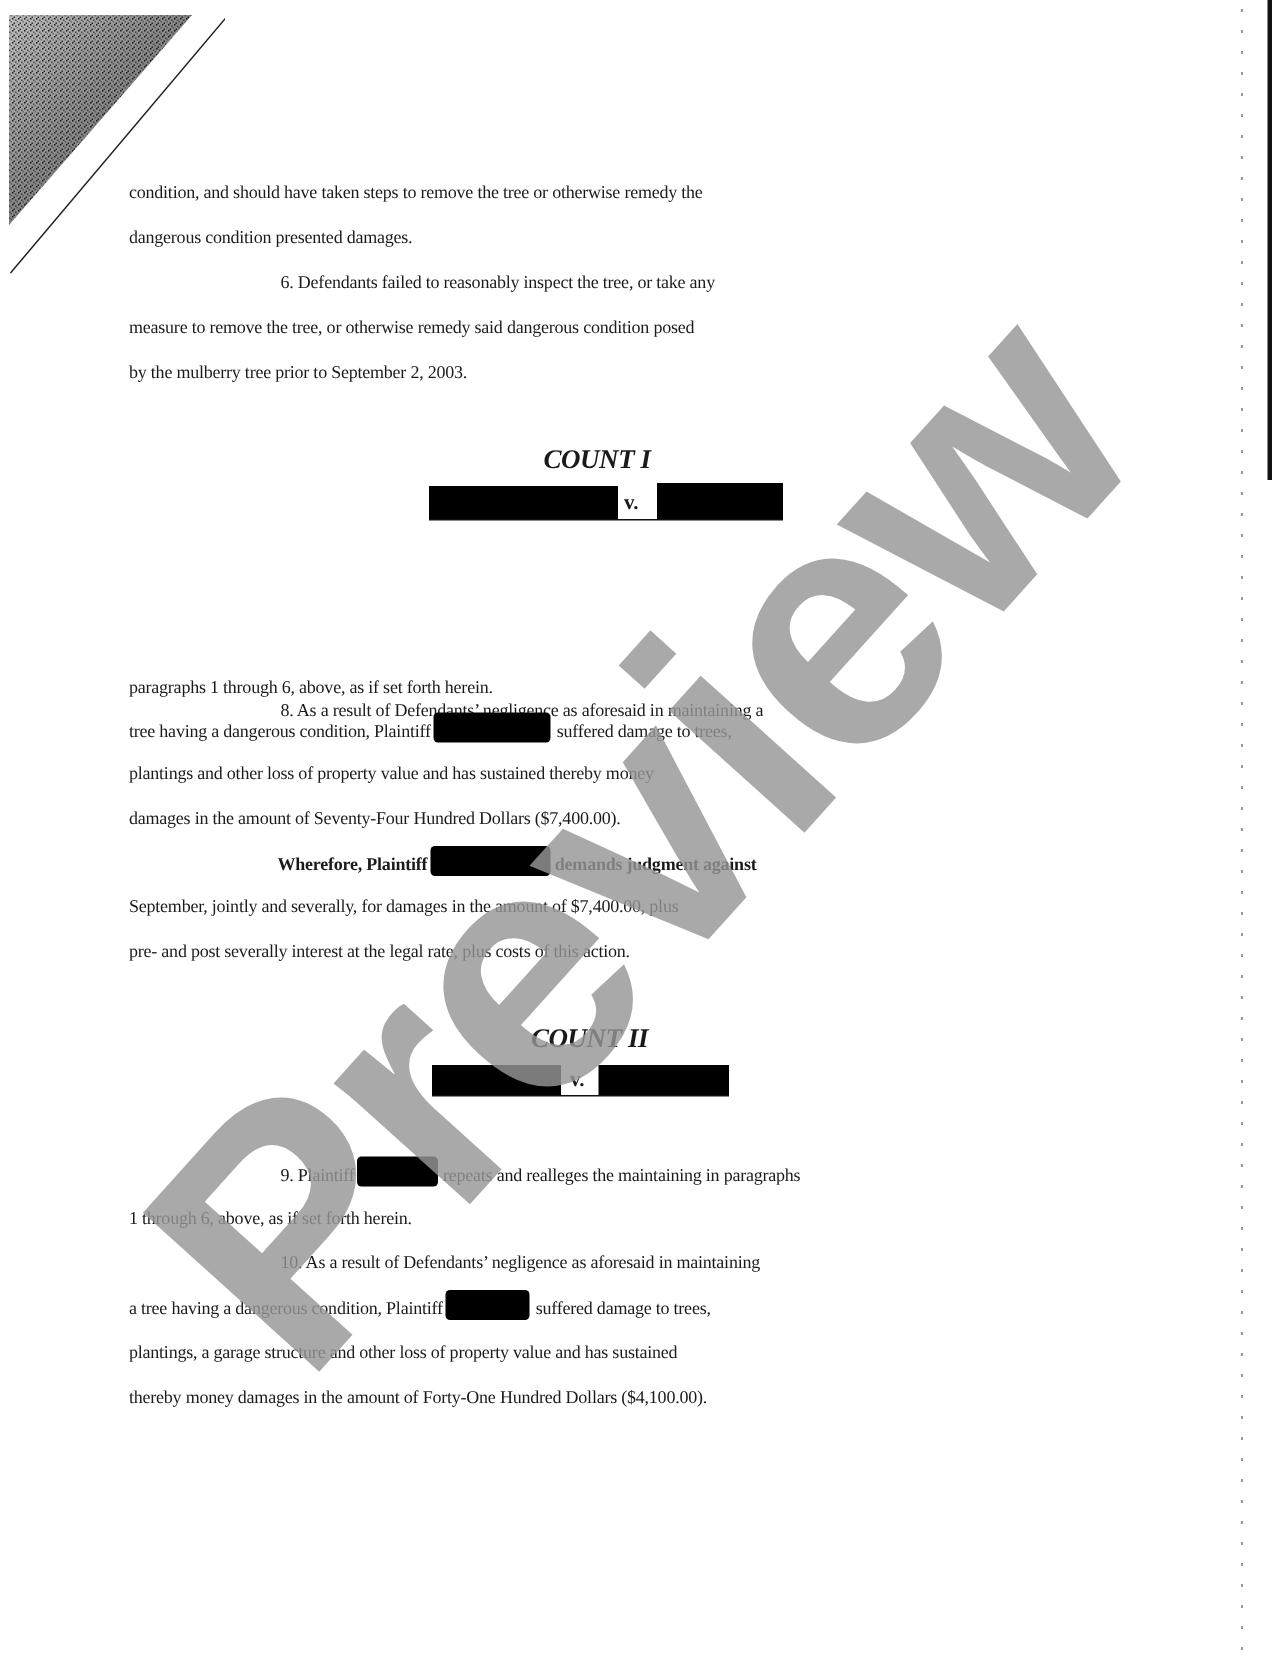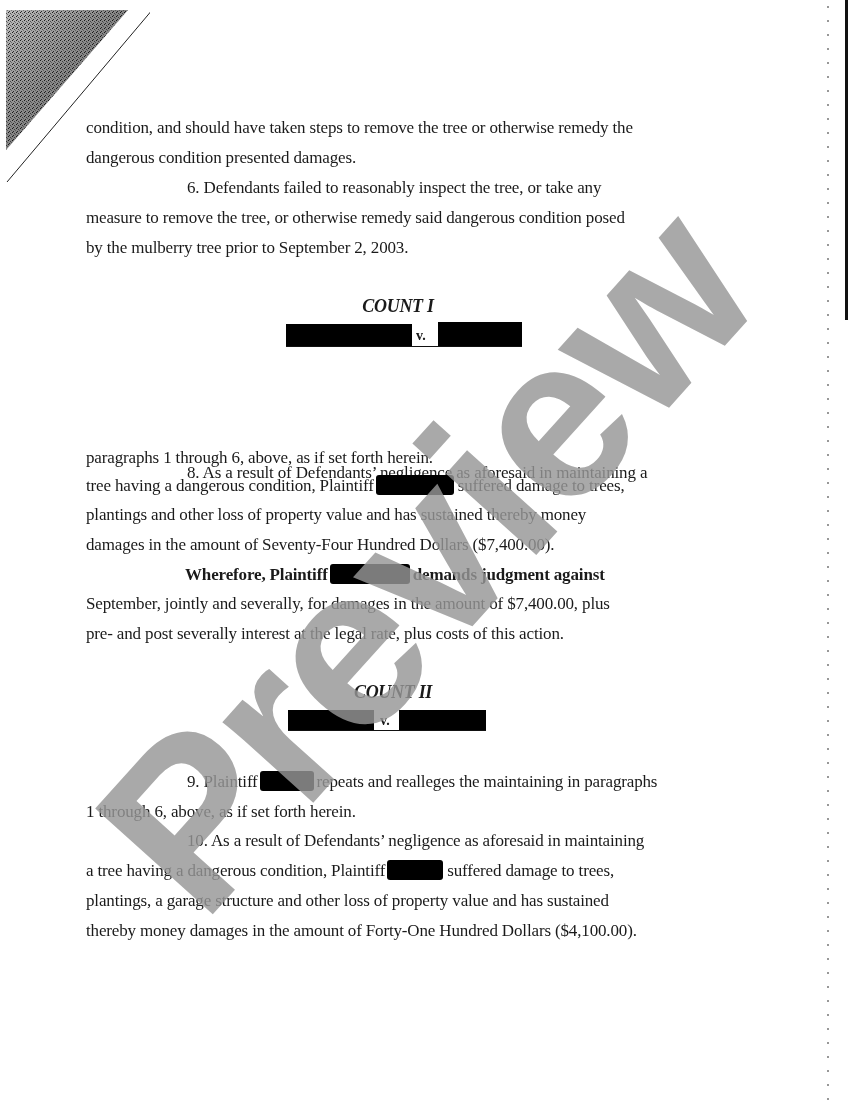--- a/index.html
+++ b/index.html
@@ -7,21 +7,21 @@
          font-family: "Liberation Serif", "DejaVu Serif", serif; color: #1a1a1a; }
   .page { position: absolute; left: 0; top: 0; width: 850px; height: 1104px; background: #fff; }
 
   
   .corner { position: absolute; left: 0; top: 0; width: 150px; height: 190px; }
   .edge-line { position: absolute; left: 845px; top: 0; width: 3px; height: 320px; background: #111; }
   .edge-dots { position: absolute; left: 826px; top: 0; width: 4px; height: 1104px;
     background-image: radial-gradient(circle, #444 0.8px, transparent 1px);
     background-size: 4px 14px; opacity: 0.55; }
 
-  .line { position: absolute; font-size: 17px; line-height: 22px; white-space: nowrap; letter-spacing: -0.15px; }
+  .line { position: absolute; font-size: 12px; line-height: 22px; white-space: nowrap; letter-spacing: -0.15px; }
   .heading { position: absolute; font-size: 18px; font-weight: bold; text-align: center; width: 200px; letter-spacing: -0.3px; font-style: italic; }
   .redact { display: inline-block; background: #000; height: 20px; vertical-align: -4px; border-radius: 3px; }
   .redact-abs { position: absolute; background: #000; height: 20px; }
   .vs { position: absolute; font-size: 14px; font-weight: bold; }
   .underline { position: absolute; height: 1px; background: #111; }
 
   .watermark { position: absolute; left: 95px; top: 280px; width: 660px; height: 560px; pointer-events: none; }
   .watermark span { position: absolute; left: 50%; top: 50%; transform: translate(-50%, -50%) rotate(-48deg);
     font-family: "Liberation Sans", "DejaVu Sans", sans-serif; font-weight: bold; font-size: 230px;
     color: rgba(150,150,150,0.82); letter-spacing: -4px; white-space: nowrap; }

